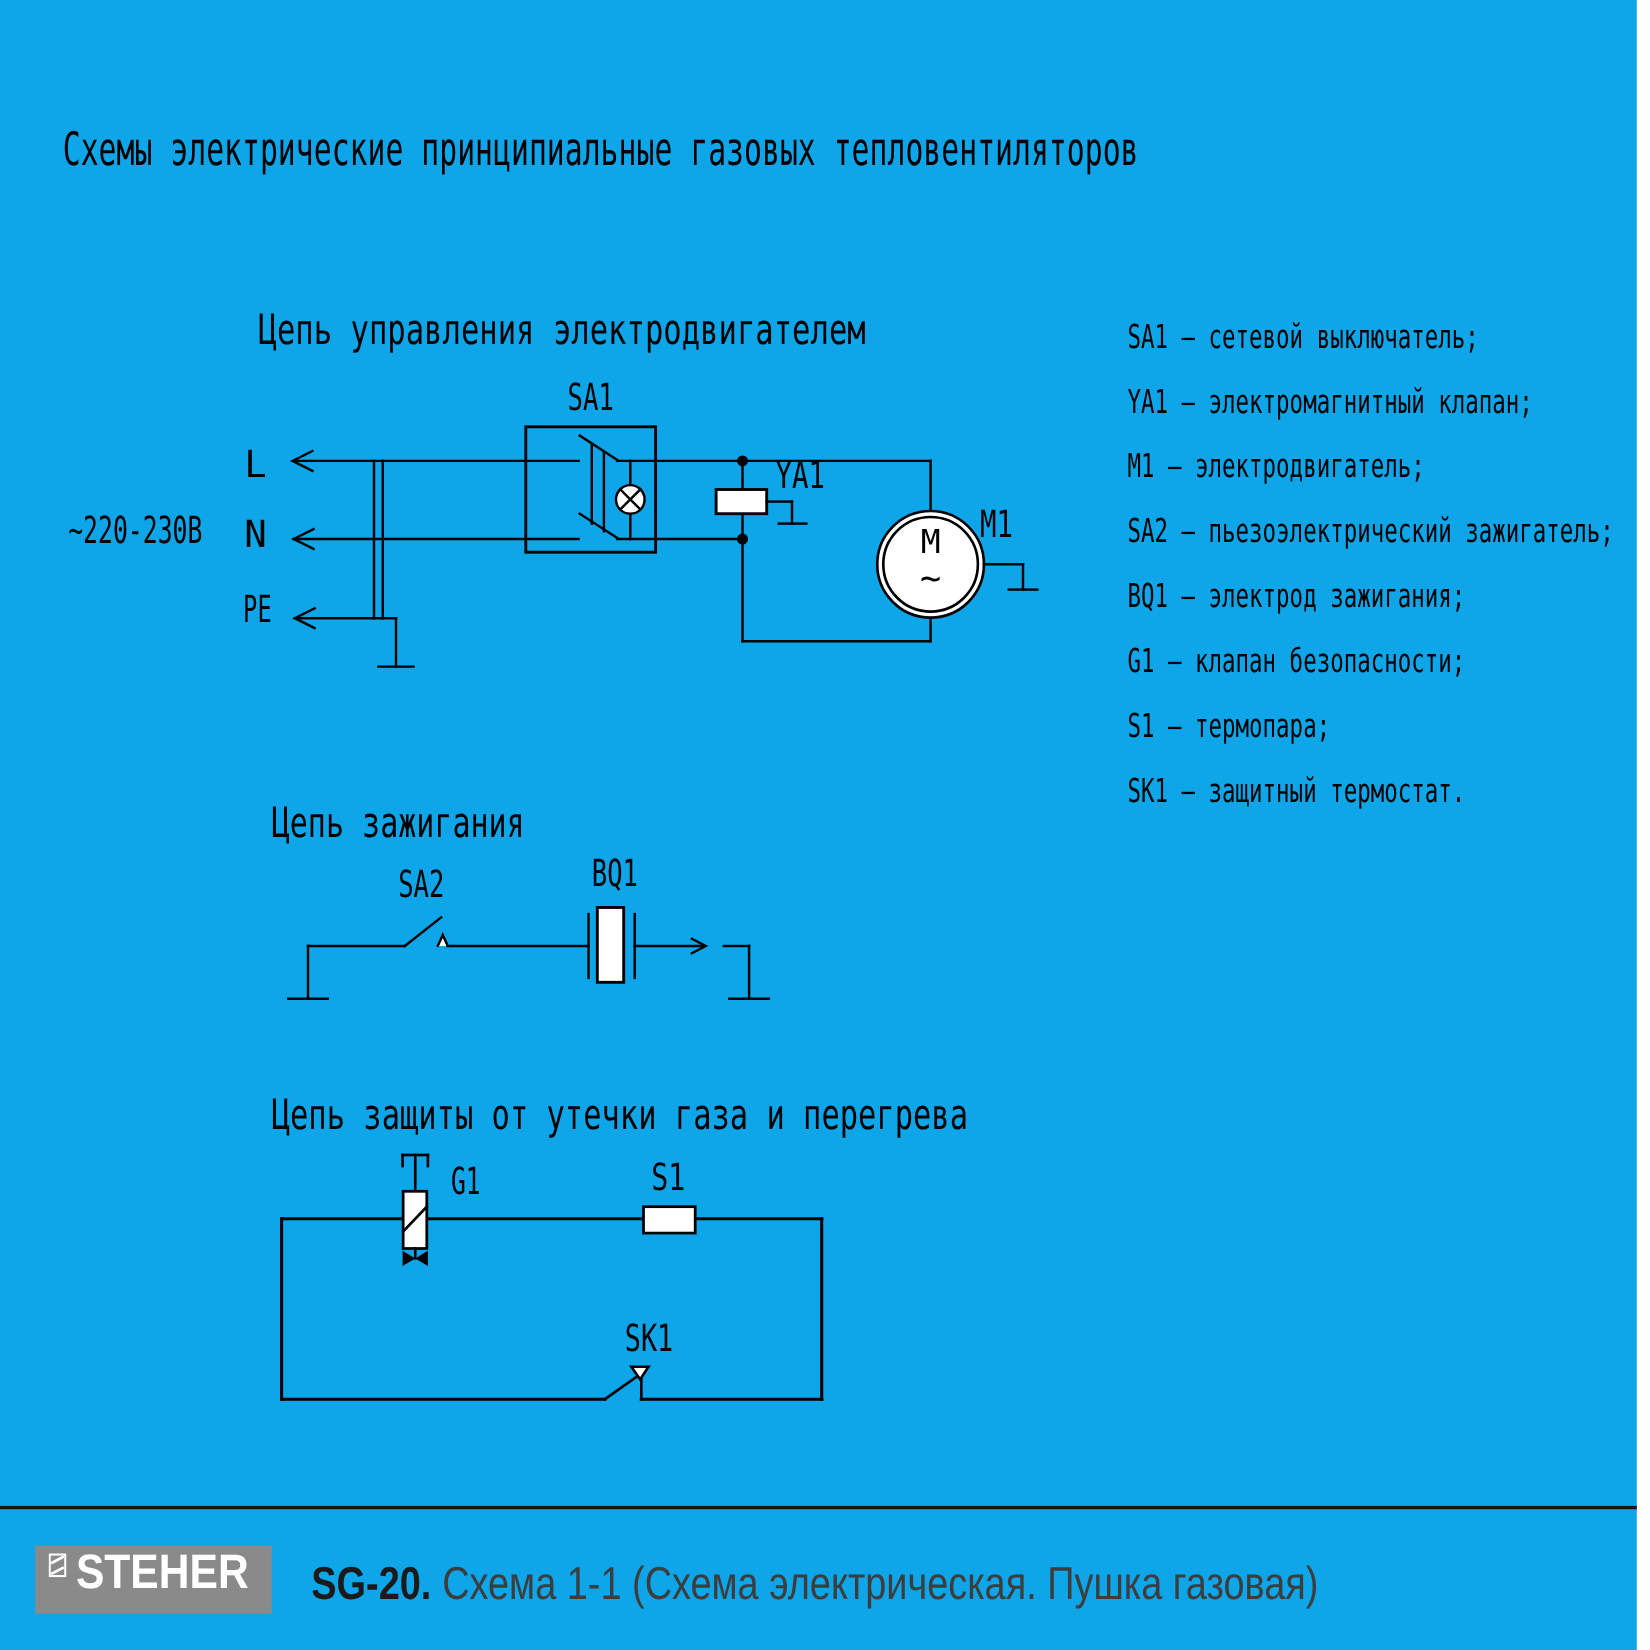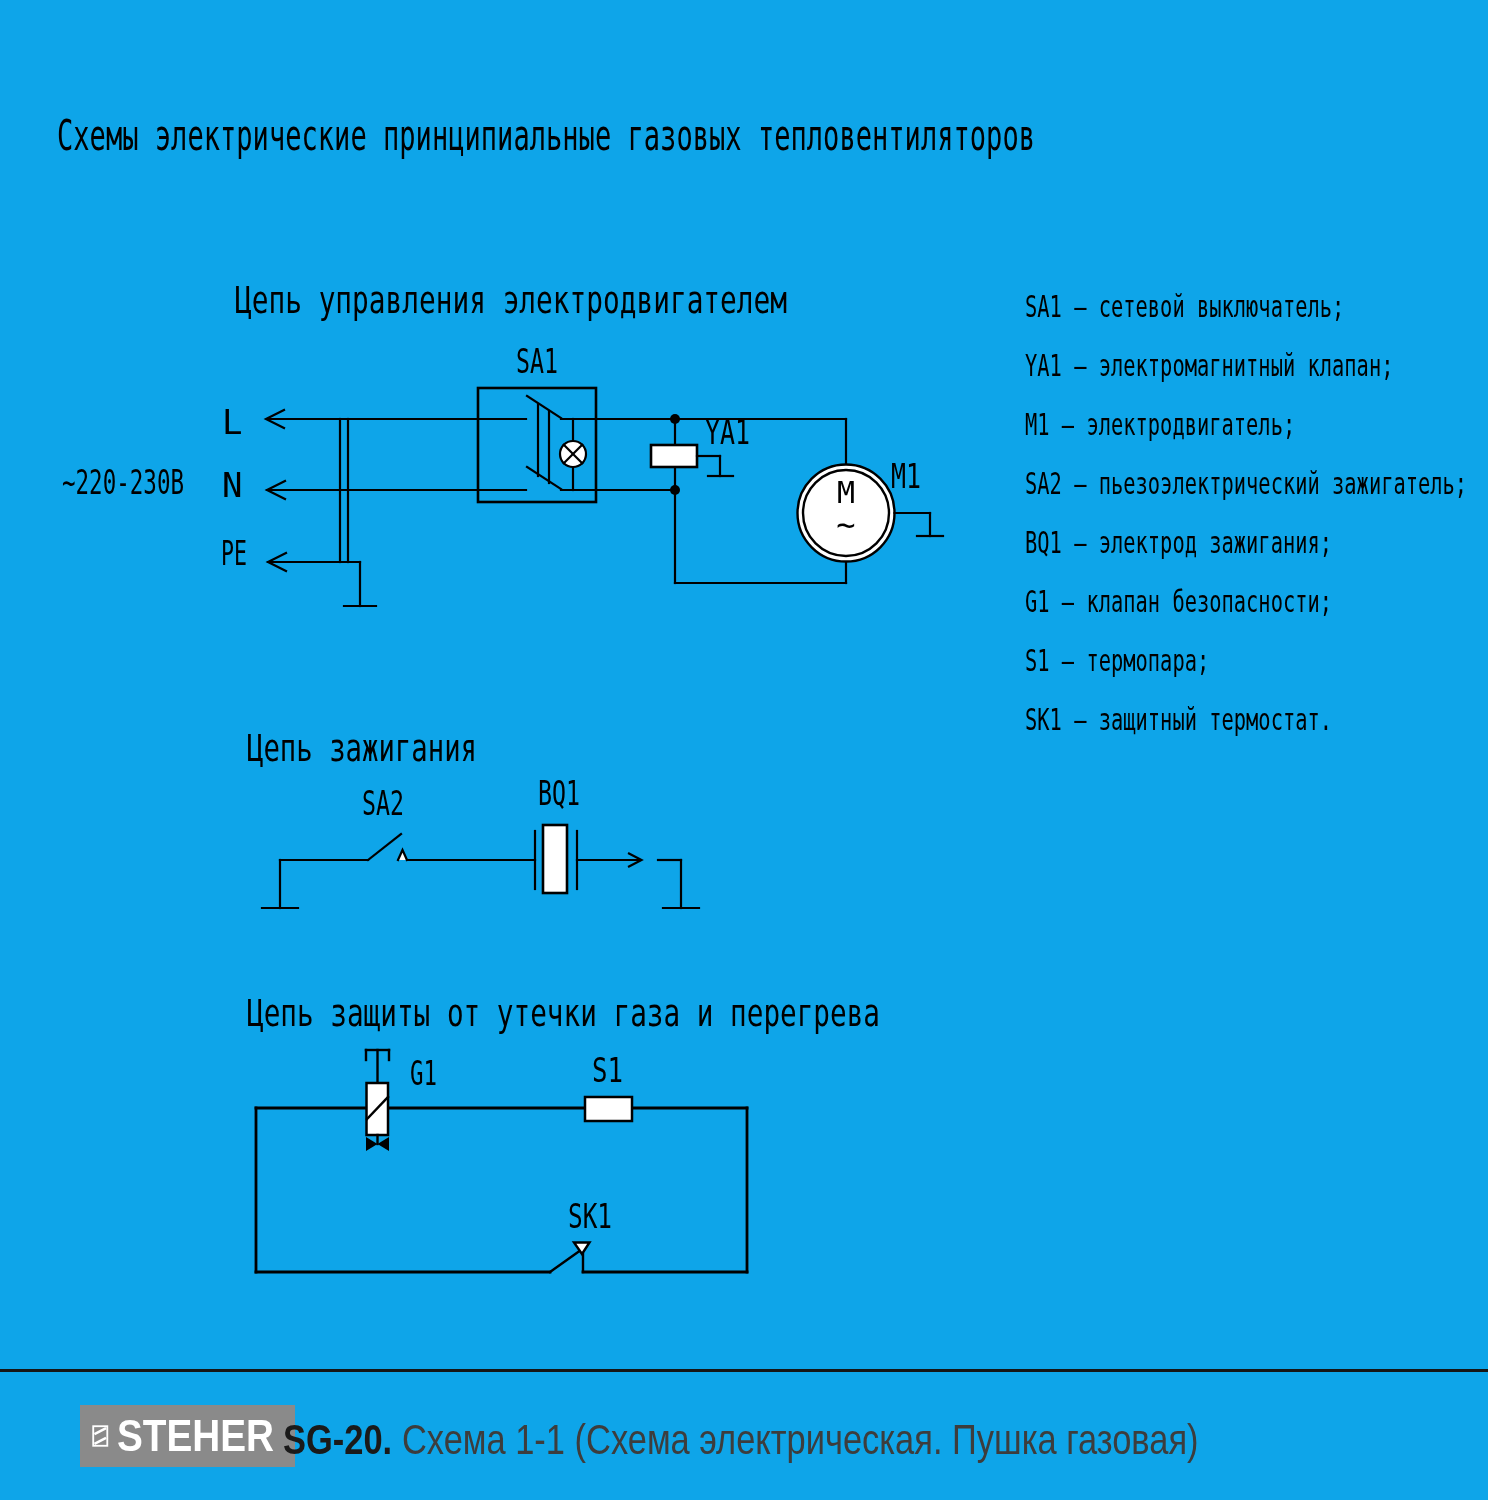--- a/index.html
+++ b/index.html
@@ -5,21 +5,21 @@
   html,body{margin:0;padding:0;background:#fff;}
   .page{position:relative;width:1488px;height:1500px;background:#0ea5e9;overflow:hidden;
         font-family:"DejaVu Sans Mono", monospace;}
   svg text{font-family:"DejaVu Sans Mono", monospace;fill:#000;}
   .draw{position:absolute;left:0;top:0;}
   .legend{position:absolute;left:1025px;top:292px;transform:scaleX(0.68);transform-origin:0 0;
           font-size:30px;color:#000;white-space:nowrap;}
   .legend-item{line-height:30px;margin-bottom:29px;}
   .footer-rule{position:absolute;left:0;top:1369px;width:1500px;height:3px;background:#161616;}
   .logo{position:absolute;left:32px;top:1405px;width:215px;height:62px;background:#8a8a8a;
-        display:flex;align-items:center;padding-left:12px;box-sizing:border-box;margin-left:48px;}
+        display:flex;padding-left:12px;box-sizing:border-box;}
   .logo-brand{color:#ffffff;font-family:"Liberation Sans", sans-serif;font-weight:bold;
               font-size:44px;letter-spacing:0px;transform:scaleX(0.88);transform-origin:0 50%;
               margin-left:8px;white-space:nowrap;}
   .caption{position:absolute;left:283px;top:1416px;font-family:"Liberation Sans", sans-serif;
            font-size:42px;transform:scaleX(0.82);transform-origin:0 0;white-space:nowrap;}
   .caption .model{font-weight:bold;color:#1a1a1a;}
   .caption .cap{color:#3d3d3d;margin-left:12px;font-weight:normal;}
 </style>
 </head>
 <body>

